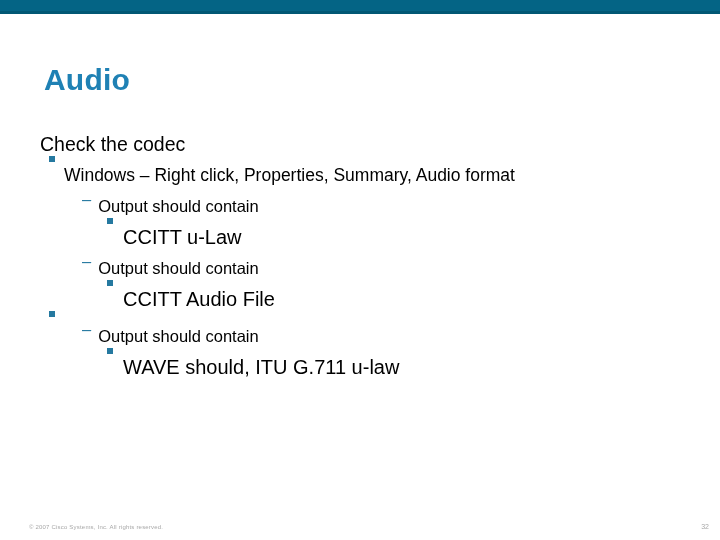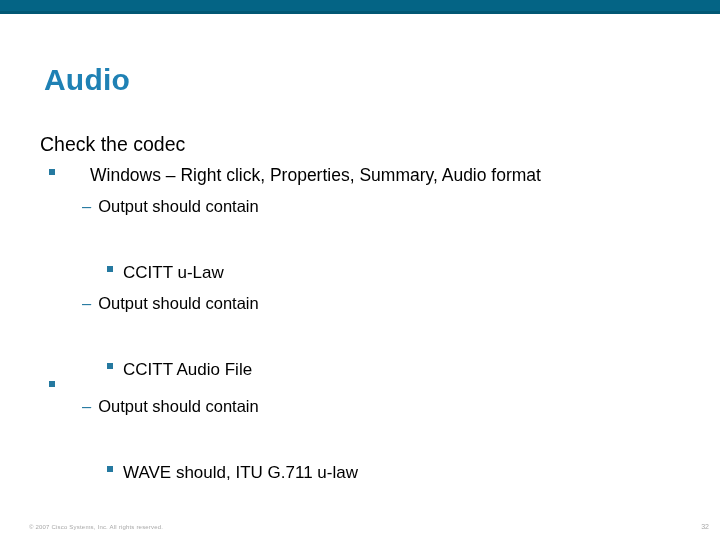--- a/index.html
+++ b/index.html
@@ -55,53 +55,51 @@
   
   .body {
     position: absolute;
     left: 40px;
     top: 129px;
     width: 640px;
   }
 
   .line {
     display: flex;
-    align-items: center;
+    align-items: flex-start;
     color: #000000;
     white-space: nowrap;
   }
 
   
   .lvl0 {
     font-size: 19.5px;
     line-height: 31px;
     padding-left: 0px;
   }
 
   
   .lvl1 {
     font-size: 17.5px;
     line-height: 31px;
     padding-left: 9px;
-    gap: 26px;
   }
 
   
   .lvl2 {
     font-size: 16.5px;
     line-height: 31px;
     padding-left: 42px;
   }
 
   
   .lvl3 {
-    font-size: 17px;
+    font-size: 20px;
     line-height: 31px;
     padding-left: 67px;
-    margin-top: 35px;
   }
 
   .bullet {
     flex: 0 0 auto;
     display: inline-block;
     color: #2579a0;
   }
   .bullet.sq {
     width: 6px;
     height: 6px;

